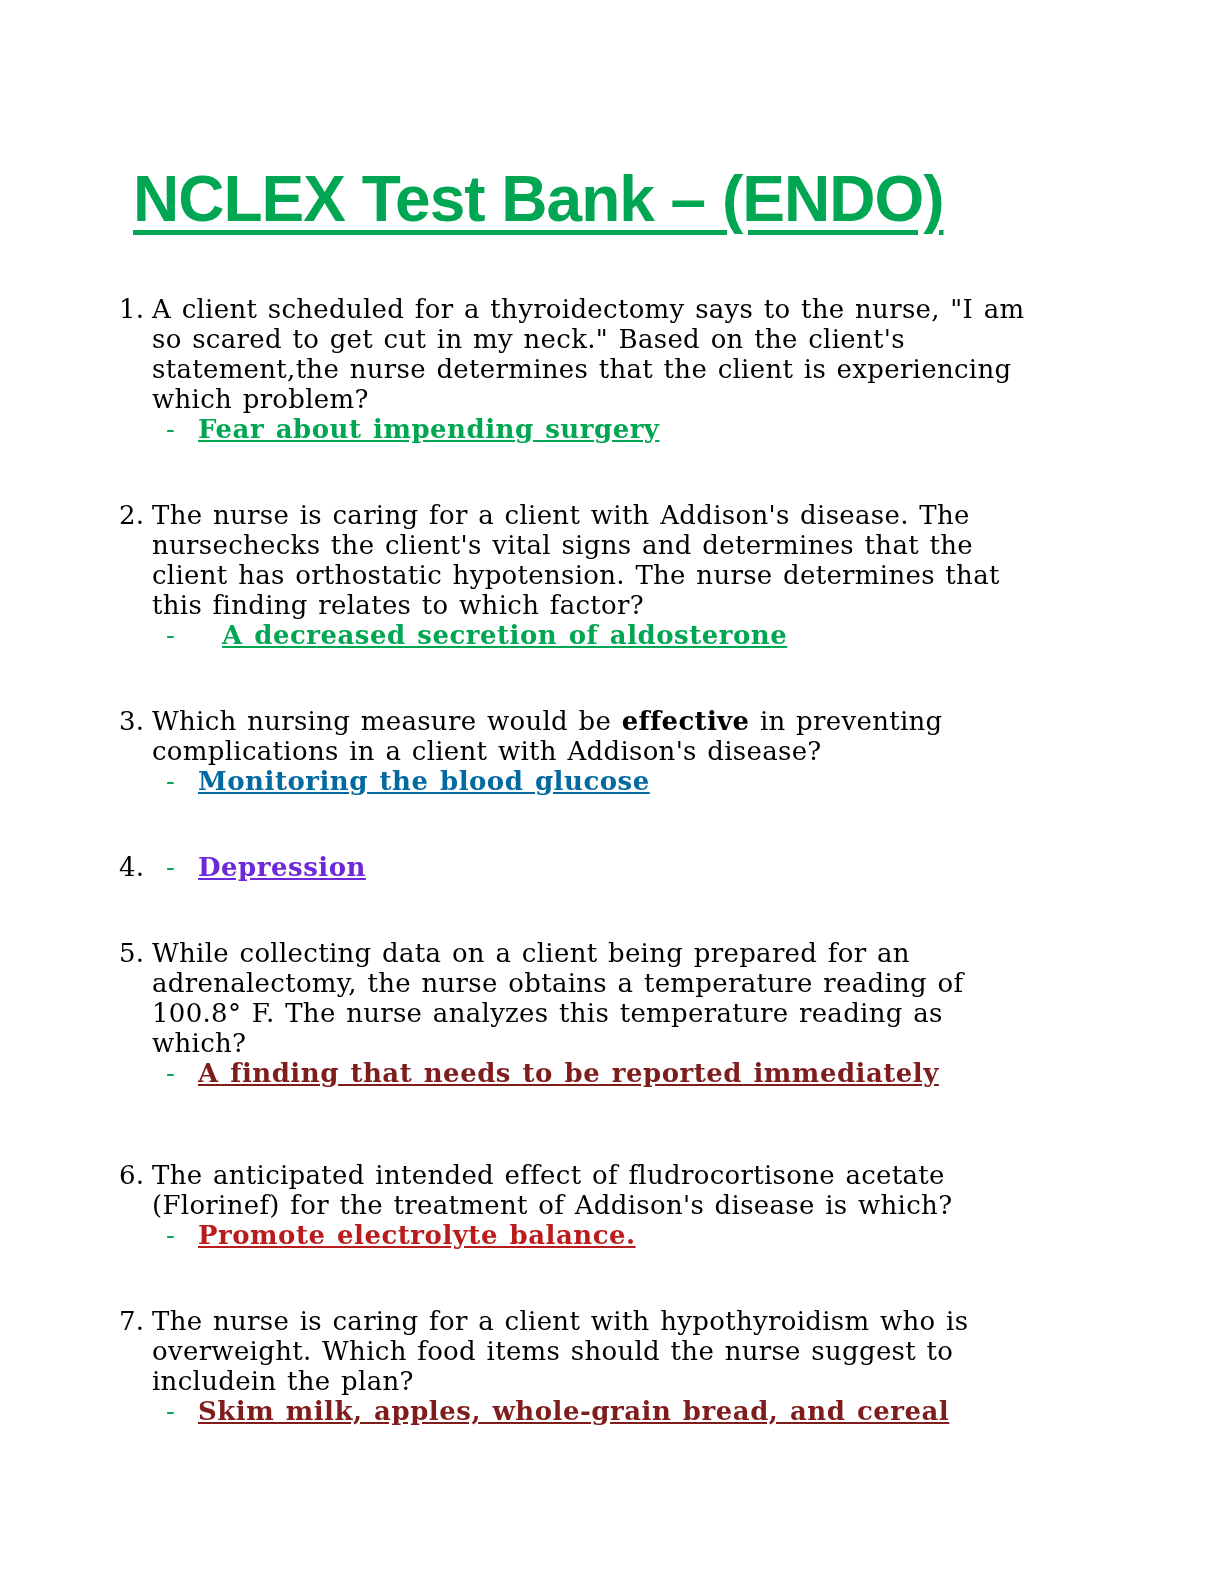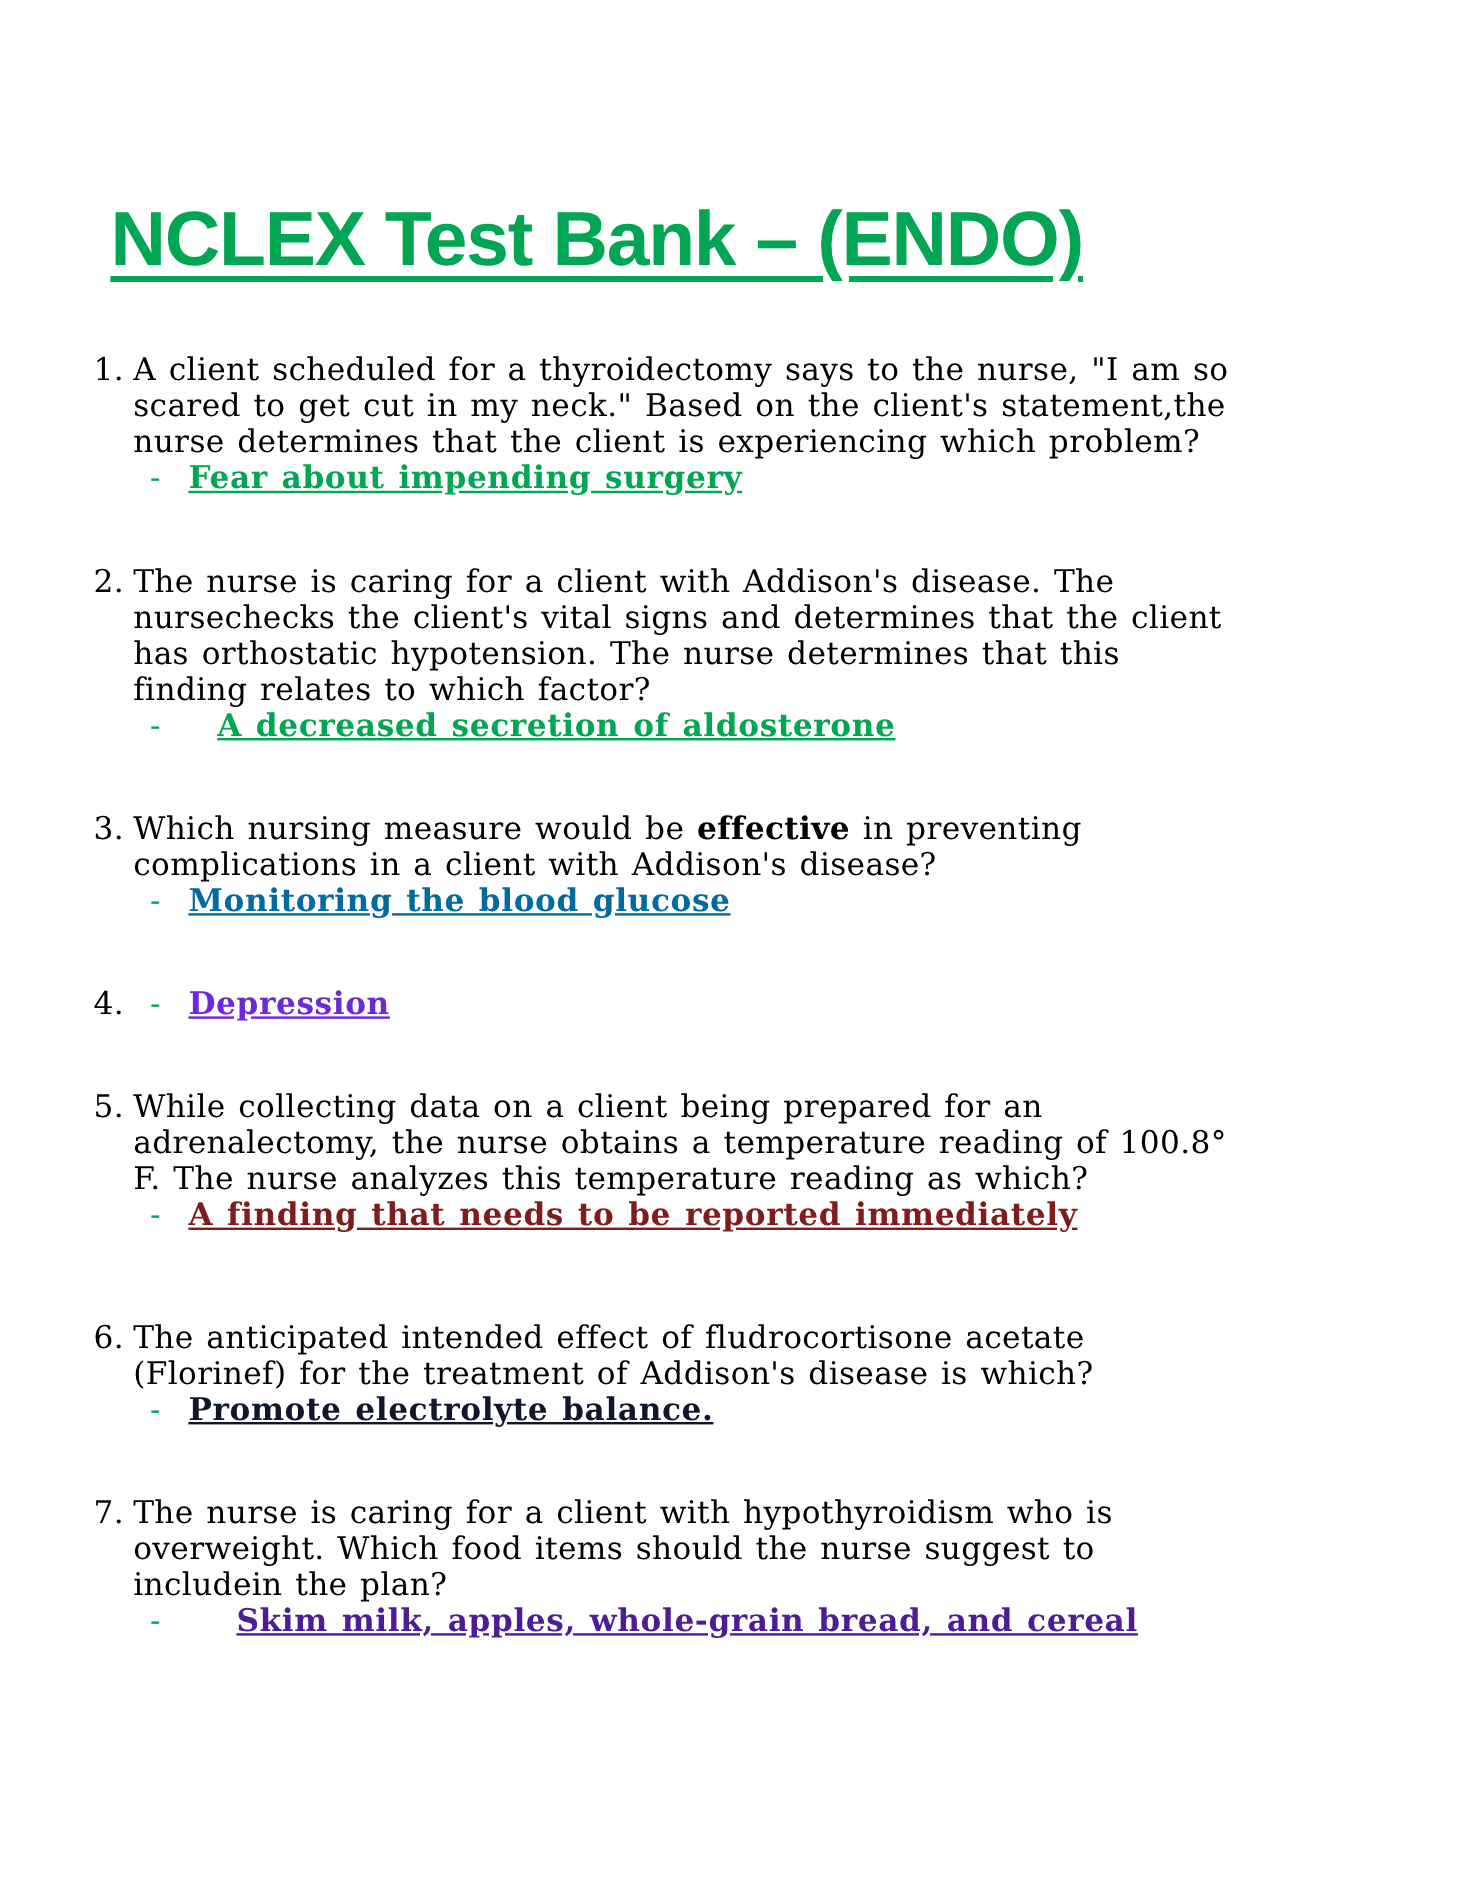--- a/index.html
+++ b/index.html
@@ -2,21 +2,21 @@
 <html><head>
 <meta charset="utf-8">
 <style>
   html, body { margin: 0; padding: 0; background: #ffffff; }
   .page {
     position: relative;
     width: 1224px;
     height: 1584px;
     background: #ffffff;
     box-sizing: border-box;
-    padding: 162px 196px 0 78px;
+    padding: 162px 196px 0 119px;
     overflow: hidden;
     font-family: "DejaVu Serif", serif;
     color: #000000;
   }
   .title {
     font-family: "Liberation Sans", sans-serif;
     font-weight: 700;
     font-size: 64px;
     letter-spacing: -1px;
     margin: 0 0 58px 14px;
@@ -109,28 +109,28 @@
             <span class="answer-text" style="color: #7f1d1d;">A finding that needs to be reported immediately</span>
           </div>
         </div>
       </div>
       <div class="question">
         <span class="qnum">6.</span>
         <div class="qbody">
           <div class="qtext"><span>The anticipated intended effect of fludrocortisone acetate (Florinef) for the treatment of Addison's disease is which?</span></div>
           <div class="answer-row">
             <span class="answer-dash" style="color: rgb(0, 166, 81);">-</span>
-            <span class="answer-text" style="color: #0f172a;">Promote electrolyte balance.</span>
+            <span class="answer-text" style="color: #b91c1c;">Promote electrolyte balance.</span>
           </div>
         </div>
       </div>
       <div class="question">
         <span class="qnum">7.</span>
         <div class="qbody">
           <div class="qtext"><span>The nurse is caring for a client with hypothyroidism who is overweight. Which food items should the nurse suggest to includein the plan?</span></div>
           <div class="answer-row">
             <span class="answer-dash" style="color: rgb(0, 166, 81);">-</span>
-            <span class="answer-text" style="color: #4c1d95; margin-left: 40px;">Skim milk, apples, whole-grain bread, and cereal</span>
+            <span class="answer-text" style="color: #7f1d1d;">Skim milk, apples, whole-grain bread, and cereal</span>
           </div>
         </div>
       </div>
     </div>
 </div>
 
 </body></html>

